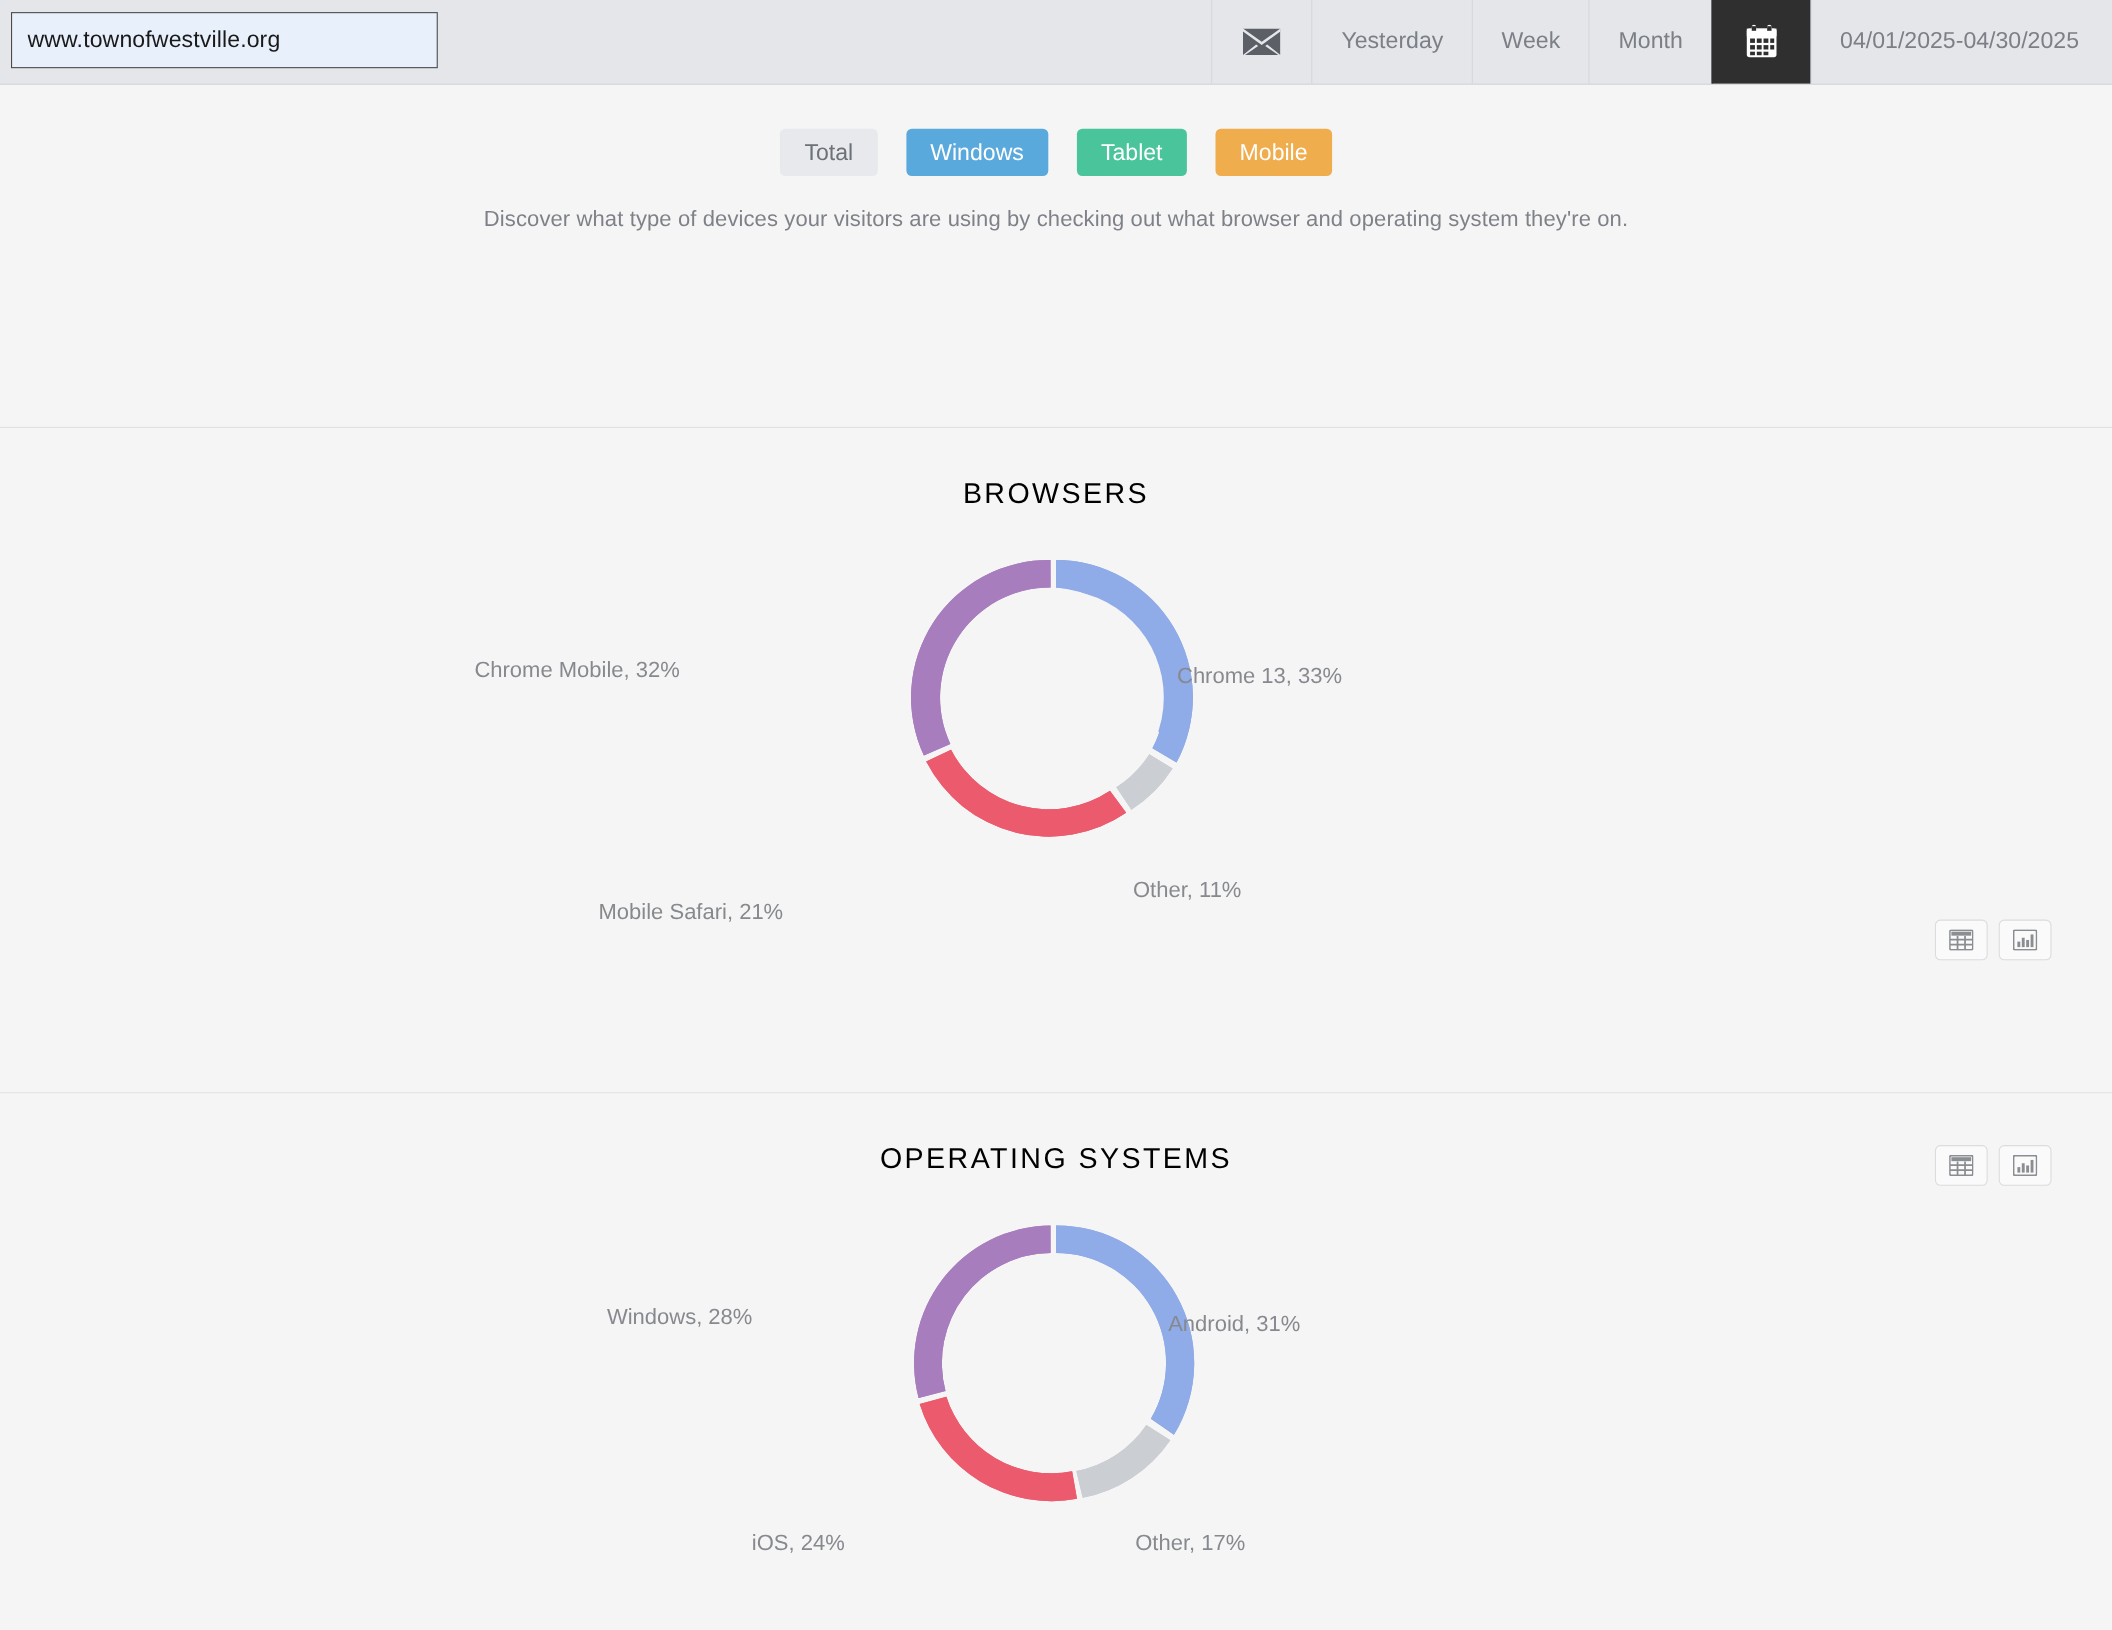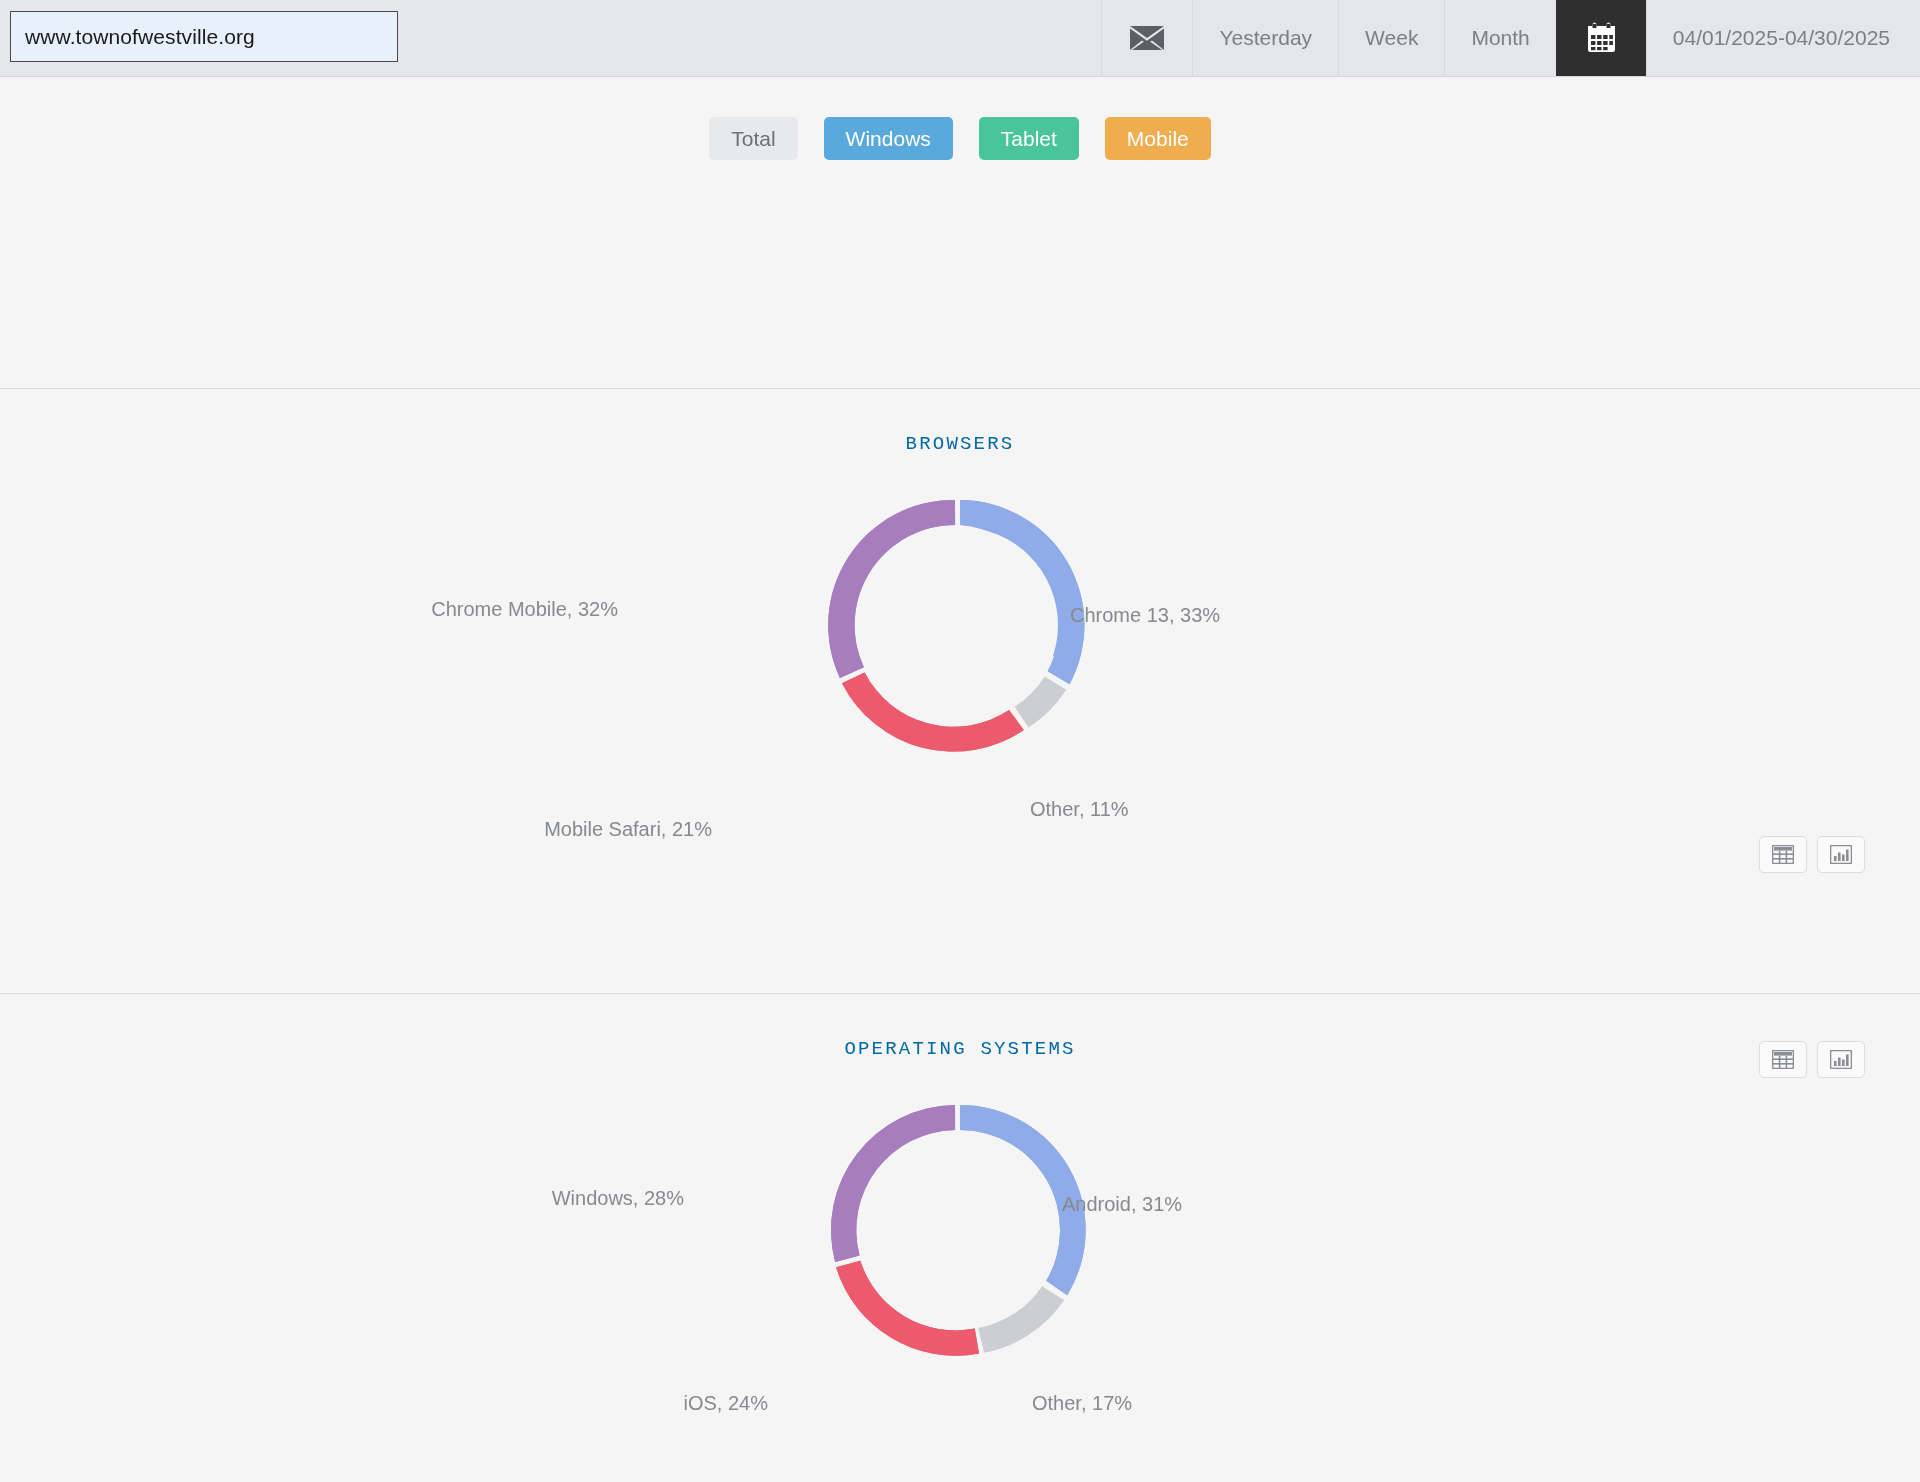--- a/index.html
+++ b/index.html
@@ -100,25 +100,24 @@
   .panel {
     position: relative;
     background: #f5f5f5;
     border-bottom: 1px solid #dedede;
   }
   .panel.browsers { height: 605px; }
   .panel.os { height: 488px; border-bottom: none; }
 
   .panel-title {
     text-align: center;
-    font-size: 19px;
-    color: #0369a1;
+    font-size: 26px;
+    color: #000000;
     letter-spacing: 2.2px;
     padding-top: 44px;
-    font-family: Liberation Mono, monospace;
   }
   .panel-actions {
     position: absolute;
     top: 447px;
     right: 55px;
     display: flex;
     gap: 10px;
   }
   .panel.os .panel-actions { top: 47px; }
   .panel.browsers .panel-actions { top: 447px; }
@@ -204,20 +203,21 @@
   </div>
 </div>
 
 <div class="hero">
   <div class="segments">
     <button class="seg total">Total</button>
     <button class="seg desktop">Windows</button>
     <button class="seg tablet">Tablet</button>
     <button class="seg mobile">Mobile</button>
   </div>
+  <div class="hero-sub">Discover what type of devices your visitors are using by checking out what browser and operating system they're on.</div>
 </div>
 
 <div class="panel browsers">
   <div class="panel-title">BROWSERS</div>
 
   <div class="panel-actions">
     <button class="icon-btn">
       <svg width="22" height="19" viewBox="0 0 22 19" aria-hidden="true">
         <rect x="0.5" y="0.5" width="21" height="18" rx="1.5" fill="none" stroke="#8a8d92" stroke-width="1.6"></rect>
         <rect x="2" y="2" width="18" height="3.6" fill="#8a8d92"></rect>

